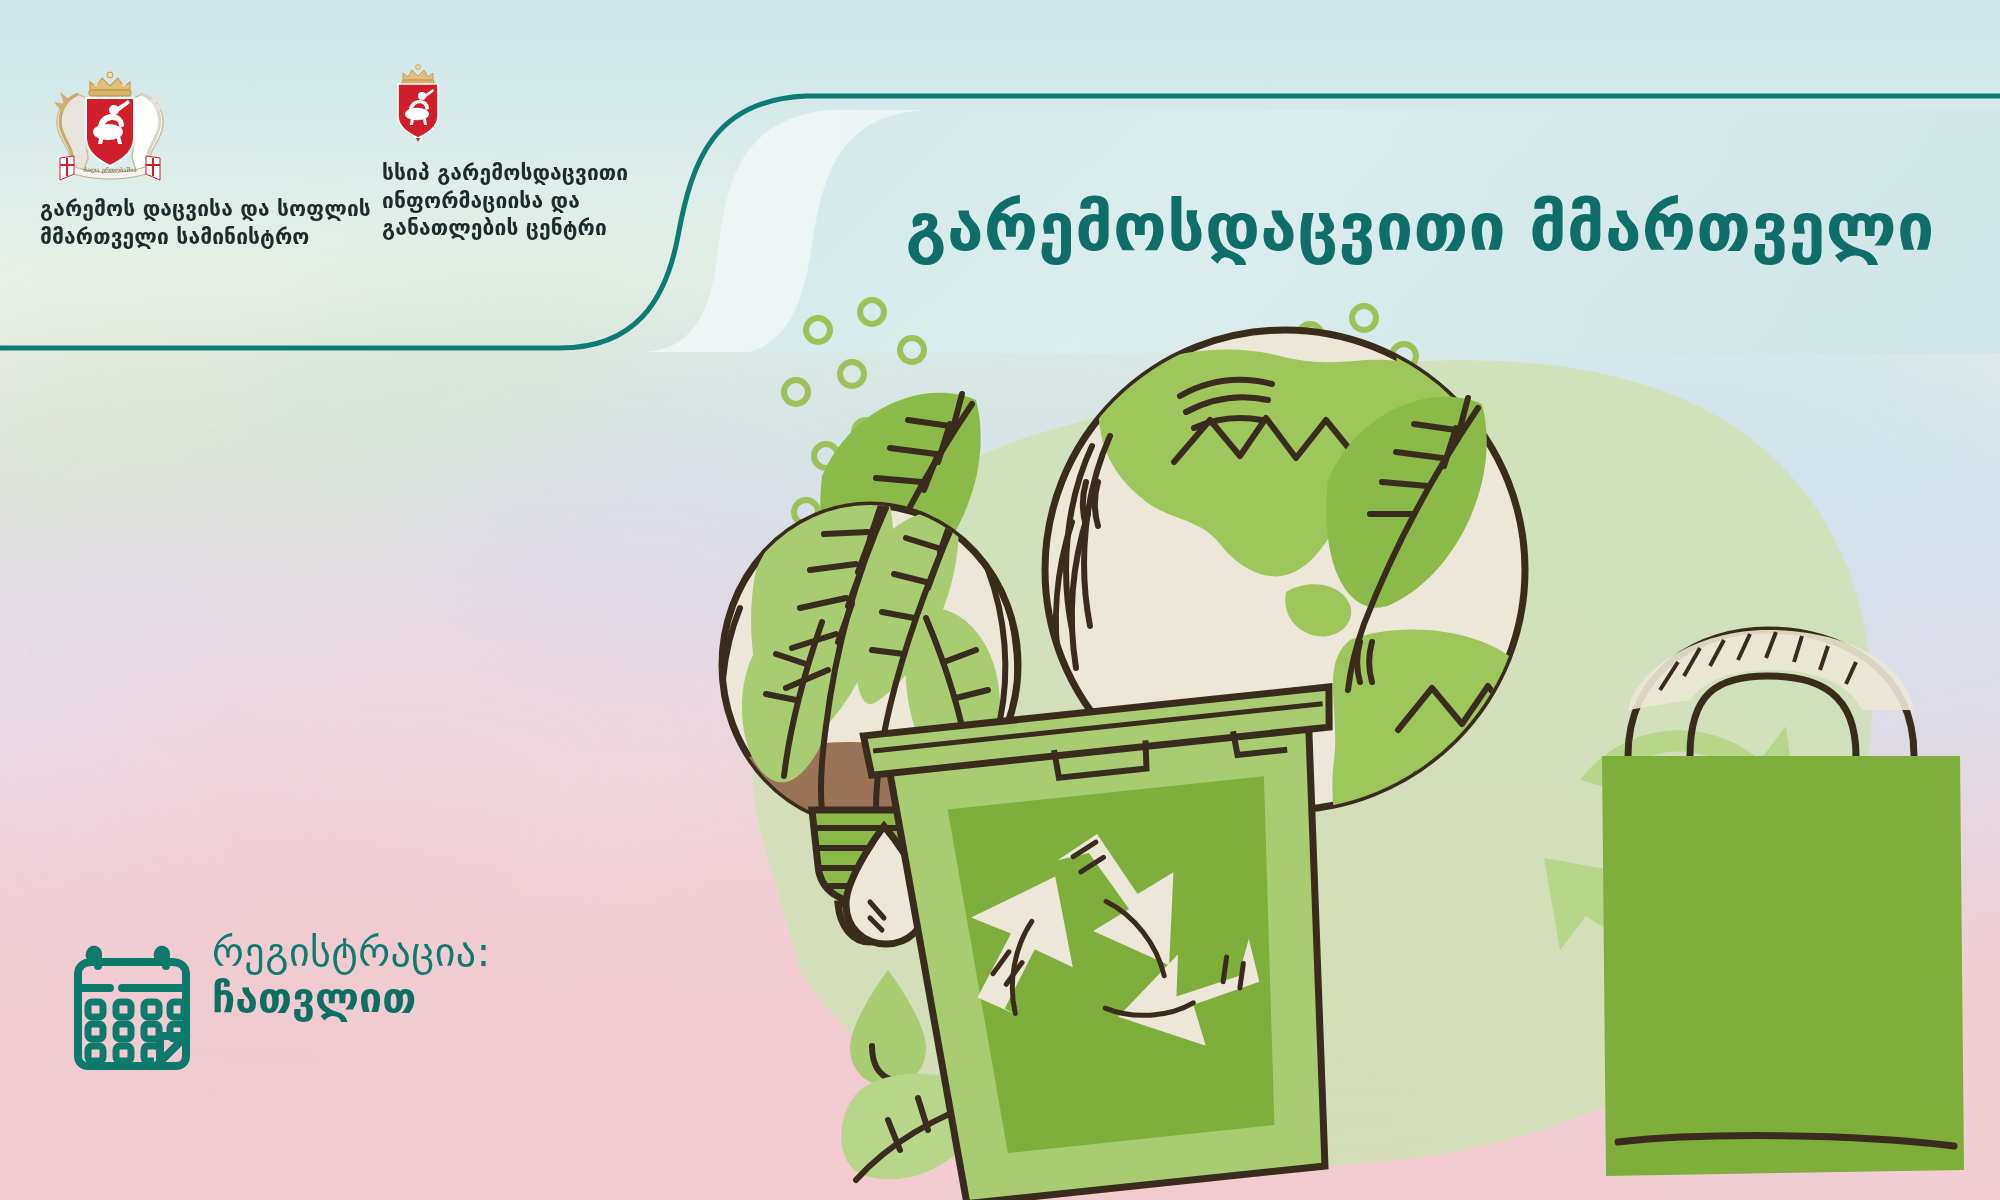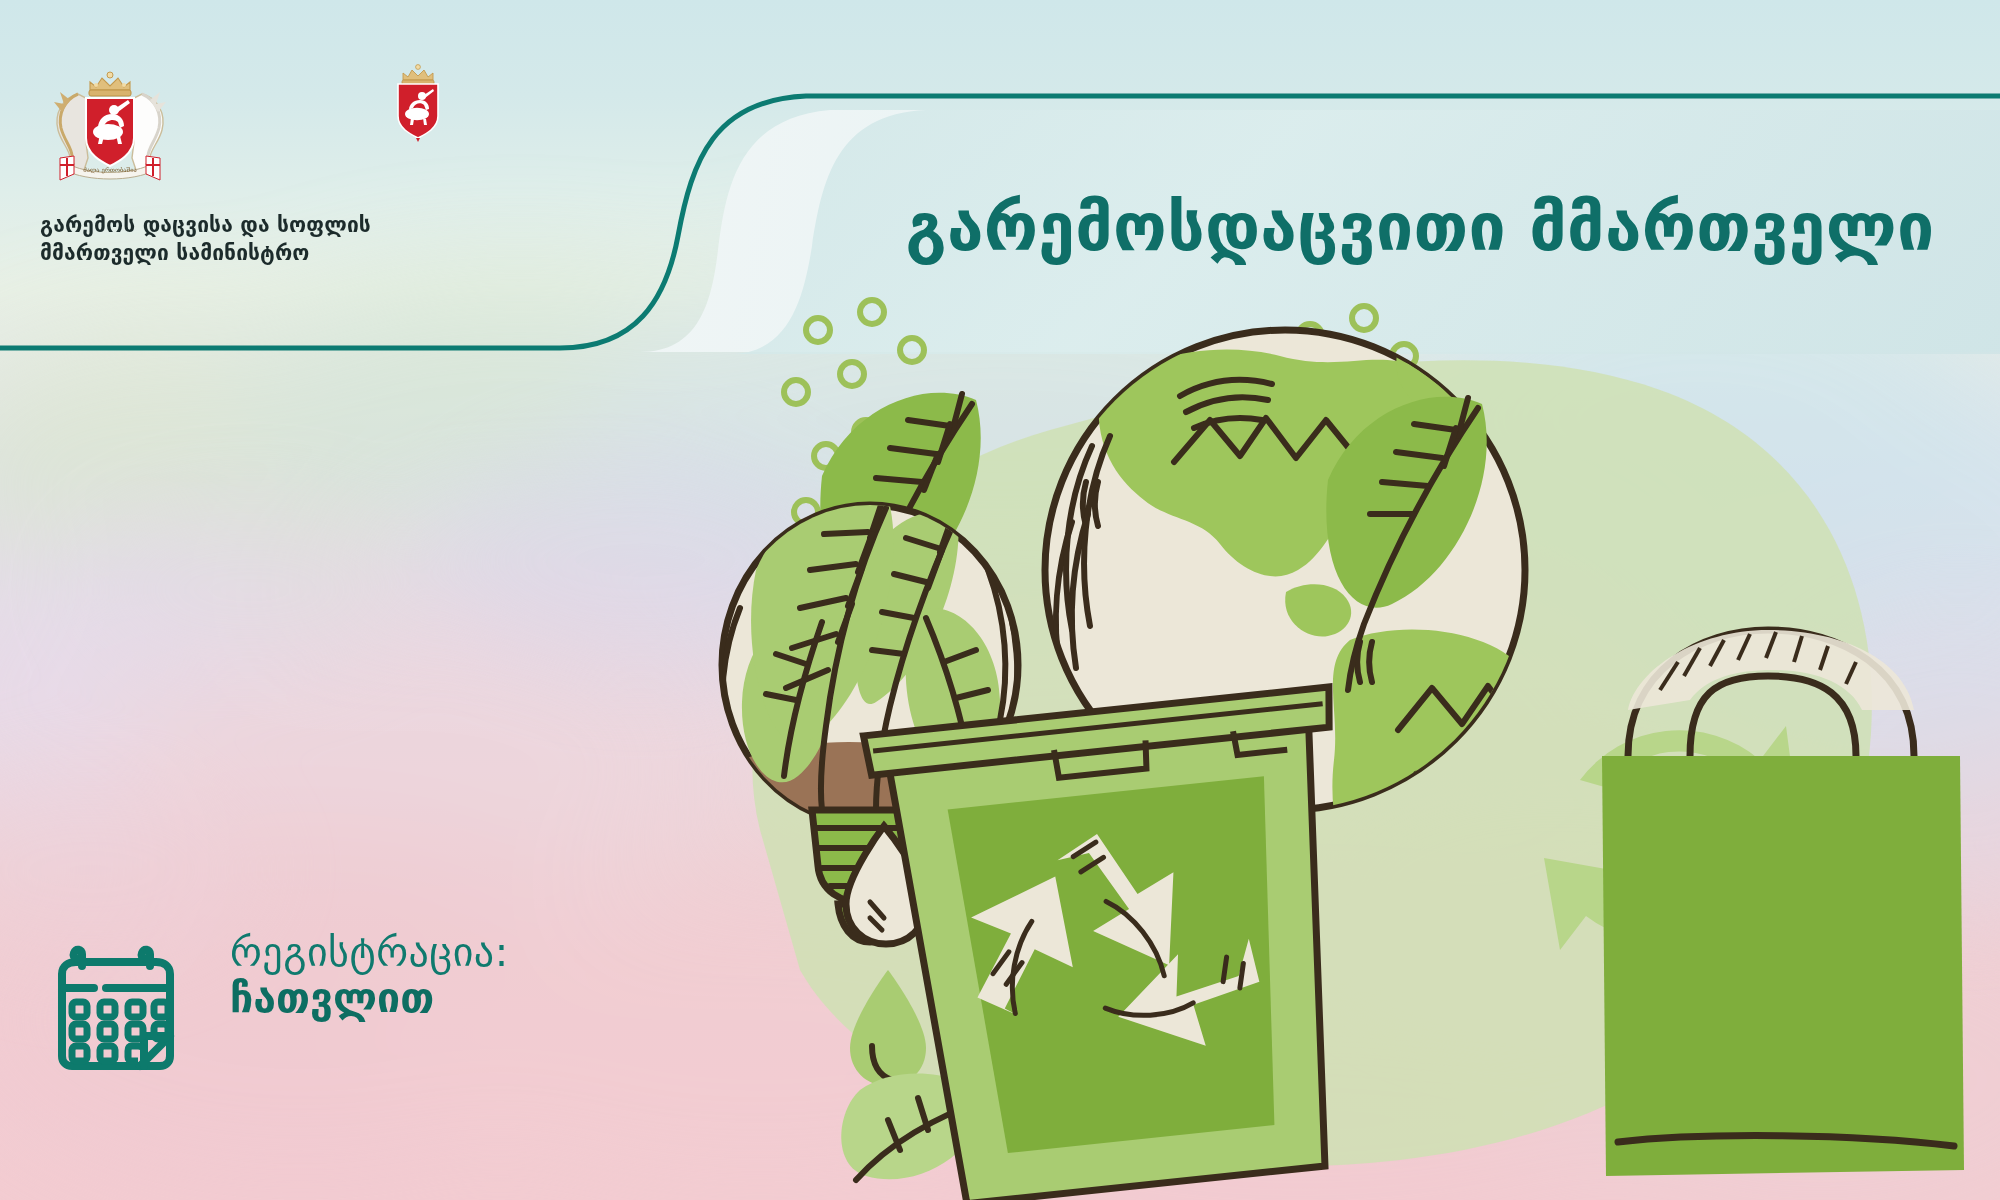--- a/index.html
+++ b/index.html
@@ -36,21 +36,21 @@
     position:absolute; left:700px; top:96px; width:1300px; height:258px;
     background:linear-gradient(135deg,#cfe6e7 0%, #d9ecec 40%, #cfe4e6 100%);
     clip-path: path("M30,258 C90,258 104,200 112,150 C122,85 136,18 226,14 L1300,14 L1300,258 Z");
     opacity:.85;
   }
 
   
   .logo1{ position:absolute; left:40px; top:58px; width:140px; height:128px; }
   .logo2{ position:absolute; left:382px; top:60px; width:72px; height:82px; }
   .logo1-text{
-    position:absolute; left:40px; top:212px; width:340px;
+    position:absolute; left:40px; top:196px; width:340px;
     font-size:21px; font-weight:700; line-height:1.32; color:#1c2b2b;
     letter-spacing:.1px;
   }
   .logo2-text{
     position:absolute; left:382px; top:160px; width:290px;
     font-size:21px; font-weight:700; line-height:1.32; color:#1c2b2b;
     letter-spacing:.1px;
   }
 
   
@@ -58,21 +58,21 @@
   .title-1{
     font-size:49px; font-weight:400; color:#127a72; line-height:1.08;
     letter-spacing:1px; white-space:nowrap;
   }
   .title-2{
     font-size:66px; font-weight:700; color:#0f6f68; line-height:1.1;
     margin-top:12px; letter-spacing:.3px; white-space:nowrap;
   }
 
   
-  .reg{ position:absolute; left:52px; top:930px; display:flex; align-items:flex-start; gap:50px; }
+  .reg{ position:absolute; left:68px; top:930px; display:flex; align-items:flex-start; gap:16px; }
   .cal-icon{ width:128px; height:128px; margin-top:14px; flex:none; }
   .reg-text{ }
   .reg-label{
     font-size:40px; font-weight:400; color:#0f7a6e; line-height:1.1;
     letter-spacing:.5px; white-space:nowrap;
   }
   .reg-date{
     font-size:44px; font-weight:700; color:#0d6e62; line-height:1.2;
     margin-top:6px; white-space:nowrap;
   }
@@ -195,20 +195,25 @@
                  C39,42 33,43 31,48 Z"></path>
         <circle cx="40" cy="36" r="4"></circle>
         <path d="M42,35 L51,29 L52,31 L43,38 Z"></path>
         <path d="M29,58 L28,65 L31,65 L32,59 Z"></path>
         <path d="M41,58 L42,65 L45,65 L44,59 Z"></path>
       </g>
       <path d="M34,78 L36,82 L38,78 Z" fill="#d01f2b"></path>
     </svg>
   </div>
 
+  <div class="logo2-text">
+    <div>სსიპ გარემოსდაცვითი</div>
+    <div>ინფორმაციისა და</div>
+    <div>განათლების ცენტრი</div>
+  </div>
 
   <div class="title-wrap">
     <div class="title-2">გარემოსდაცვითი მმართველი</div>
   </div>
 
   <div class="illu">
     <svg width="1300" height="930" viewBox="0 0 1300 930">
       <defs>
         <clipPath id="globeClip">
             <circle cx="585" cy="300" r="240"></circle>

